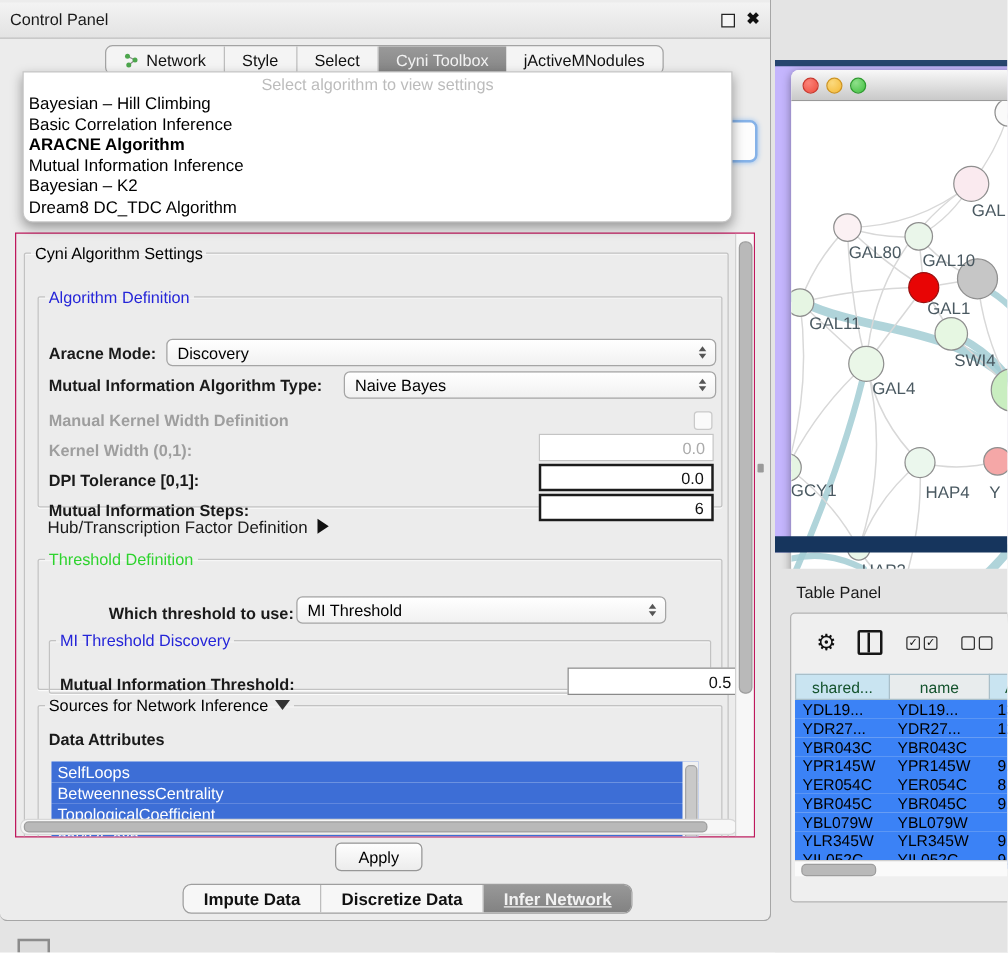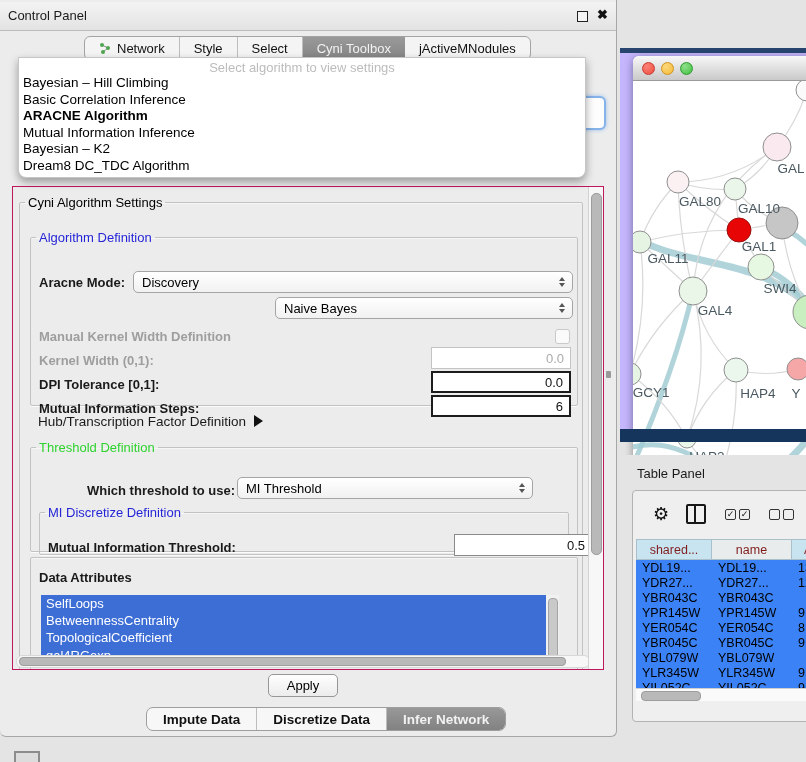--- a/index.html
+++ b/index.html
@@ -63,21 +63,21 @@
   .attr-list{position:absolute;left:10px;top:37px;width:518px;height:69px;background:#FFF;overflow:hidden;}
   .attr-item{height:17.2px;line-height:17.2px;padding-left:5px;font-size:13px;color:#FFF;background:#3D6ED6;}
   .attr-vsb{position:absolute;right:0;top:0;width:13px;height:100%;background:#F1F1F1;}
   .attr-thumb{position:absolute;left:2px;top:3px;width:8px;height:62px;background:#C9C9C9;border:1px solid #A5A5A5;border-radius:4px;}
   .apply{position:absolute;left:268px;top:674px;width:70px;height:23px;background:linear-gradient(#FEFEFE,#ECECEC);
          border:1px solid #979797;border-radius:5px;font-size:13px;font-family:"Liberation Sans",sans-serif;color:#000;}
   .btabs{position:absolute;left:146px;top:707px;height:22px;display:flex;background:#F7F7F7;
          border:1px solid #9E9E9E;border-radius:7px;overflow:hidden;}
   .btab{display:flex;align-items:center;padding:0 16px;font-size:13.5px;font-weight:bold;color:#111;border-right:1px solid #BDBDBD;}
   .btab:last-child{border-right:none;}
-  .btab.sel{background:linear-gradient(#989898,#828282);color:#F2F2F2;font-weight:bold;}
+  .btab.sel{background:linear-gradient(#989898,#828282);color:#F2F2F2;font-weight:bold;text-decoration:underline;}
   .mini-icon{position:absolute;left:14px;top:751px;width:22px;height:14px;background:#DCDCDC;border:2px solid #8C8C8C;}
   .split-dot{position:absolute;left:606px;top:371px;width:5px;height:7px;background:#9A9A9A;border-radius:1px;}
   
   .blue{position:absolute;left:620px;top:0;width:186px;height:394px;background:#c4b5fd;margin-top:48px;}
   .blue-top{position:absolute;left:0;top:0;width:100%;height:5px;background:#27456F;}
   .blue-bot{position:absolute;left:0;bottom:0;width:100%;height:13px;background:#16355D;}
   .netwin{position:absolute;left:13px;top:8px;width:200px;height:435px;background:#FFF;
           border-radius:6px 6px 0 0;box-shadow:0 2px 8px rgba(0,0,0,.4);overflow:hidden;}
   .net-titlebar{height:24px;background:linear-gradient(#F8F8F8,#C9C9C9);border-bottom:1px solid #9A9A9A;
                 display:flex;align-items:center;padding-left:9px;gap:6px;}
@@ -94,21 +94,21 @@
         border:1px solid #B3B3B3;border-radius:4px;box-sizing:border-box;}
   .ttools{position:absolute;left:0;top:6px;width:100%;height:34px;display:flex;align-items:center;gap:0;}
   .gear{font-size:18px;color:#111;margin-left:20px;}
   .colicon{width:16px;height:16px;border:2px solid #161616;border-radius:2px;margin-left:17px;position:relative;}
   .colicon:before{content:"";position:absolute;left:6px;top:0;width:2px;height:16px;background:#161616;}
   .ckpair{display:flex;gap:3px;margin-left:19px;}
   .ck{width:9px;height:9px;border:1.5px solid #333;border-radius:2px;font-size:9px;line-height:8px;color:#111;text-align:center;}
   .ttable{position:absolute;left:3px;top:48px;width:216px;}
   .th-row,.t-row{display:flex;}
   .th{height:21px;box-sizing:border-box;border:1px solid #A9BFC9;border-left:none;font-size:12.5px;
-      display:flex;align-items:center;justify-content:center;color:#7f1d1d;}
+      display:flex;align-items:center;justify-content:center;color:#14532d;}
   .th:first-child{border-left:1px solid #A9BFC9;}
   .td{height:15px;font-size:12.5px;display:flex;align-items:center;padding-left:6px;box-sizing:border-box;color:#000;background:#3b82f6;}
   .t-hsb{position:absolute;left:3px;top:197px;width:200px;height:12px;background:#FAFAFA;border-top:1px solid #CFCFCF;}
   .t-hsb-thumb{position:absolute;left:5px;top:2px;width:58px;height:8px;background:#B9B9B9;border:1px solid #9D9D9D;border-radius:4px;}
 </style>
 </head>
 <body>
 
 <div class="root">
 
@@ -151,20 +151,21 @@
         <fieldset style="left:10px;top:20px;width:546px;height:174px;">
           <legend class="lg-blue">Algorithm Definition</legend>
           <span class="flabel" style="left:8px;top:30px;">Aracne Mode:</span>
           <div class="combo" style="left:102px;top:26px;width:440px;">
             <span class="ctext">Discovery</span>
             <span class="arrows">
                 <i class="arr-up"></i>
                 <i class="arr-dn"></i>
               </span>
           </div>
+          <span class="flabel" style="left:8px;top:56px;">Mutual Information Algorithm Type:</span>
           <div class="combo" style="left:244px;top:52px;width:298px;">
             <span class="ctext">Naive Bayes</span>
             <span class="arrows">
                 <i class="arr-up"></i>
                 <i class="arr-dn"></i>
               </span>
           </div>
           <span class="flabel dis" style="left:8px;top:84px;">Manual Kernel Width Definition</span>
           <span class="checkbox" style="left:524px;top:84px;"></span>
           <span class="flabel dis" style="left:8px;top:108px;">Kernel Width (0,1):</span>
@@ -183,27 +184,30 @@
           <legend class="lg-green">Threshold Definition</legend>
           <span class="flabel" style="left:56px;top:28px;">Which threshold to use:</span>
           <div class="combo" style="left:206px;top:22px;width:296px;">
             <span class="ctext">MI Threshold</span>
             <span class="arrows">
                 <i class="arr-up"></i>
                 <i class="arr-dn"></i>
               </span>
           </div>
           <fieldset style="left:8px;top:50px;width:528px;height:48px;">
-            <legend class="lg-blue">MI Discretize Definition</legend>
+            <legend class="lg-blue">MI Threshold Discovery</legend>
             <span class="flabel" style="left:8px;top:20px;">Mutual Information Threshold:</span>
             <div class="tfield norm" style="left:384px;top:14px;width:138px;">0.5</div>
           </fieldset>
         </fieldset>
 
         <fieldset style="left:10px;top:347px;width:546px;height:140px;">
+          <legend class="lg-black">
+            <span>Sources for Network Inference</span><span class="tri-down"></span>
+          </legend>
           <span class="flabel" style="left:8px;top:12px;">Data Attributes</span>
           <div class="attr-list" id="attr-list">
             <div class="attr-item">SelfLoops</div>
               <div class="attr-item">BetweennessCentrality</div>
               <div class="attr-item">TopologicalCoefficient</div>
               <div class="attr-item">gal4RGexp</div>
               <div class="attr-vsb">
                 <div class="attr-thumb"></div>
               </div>
           </div>

